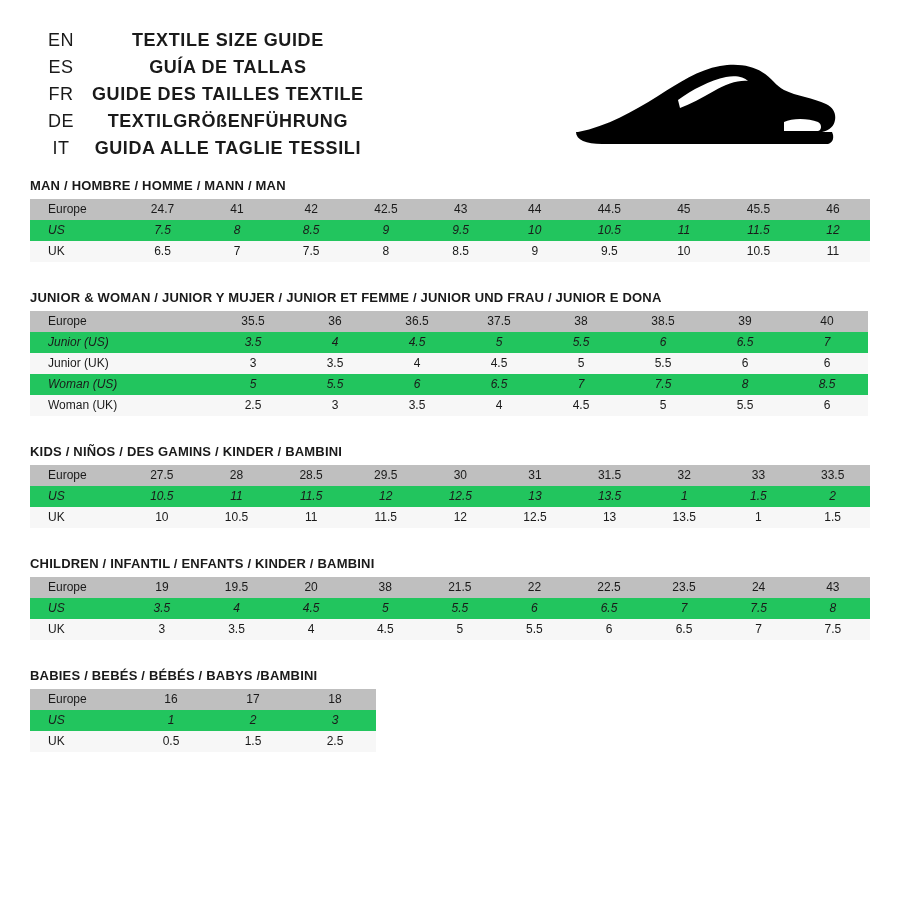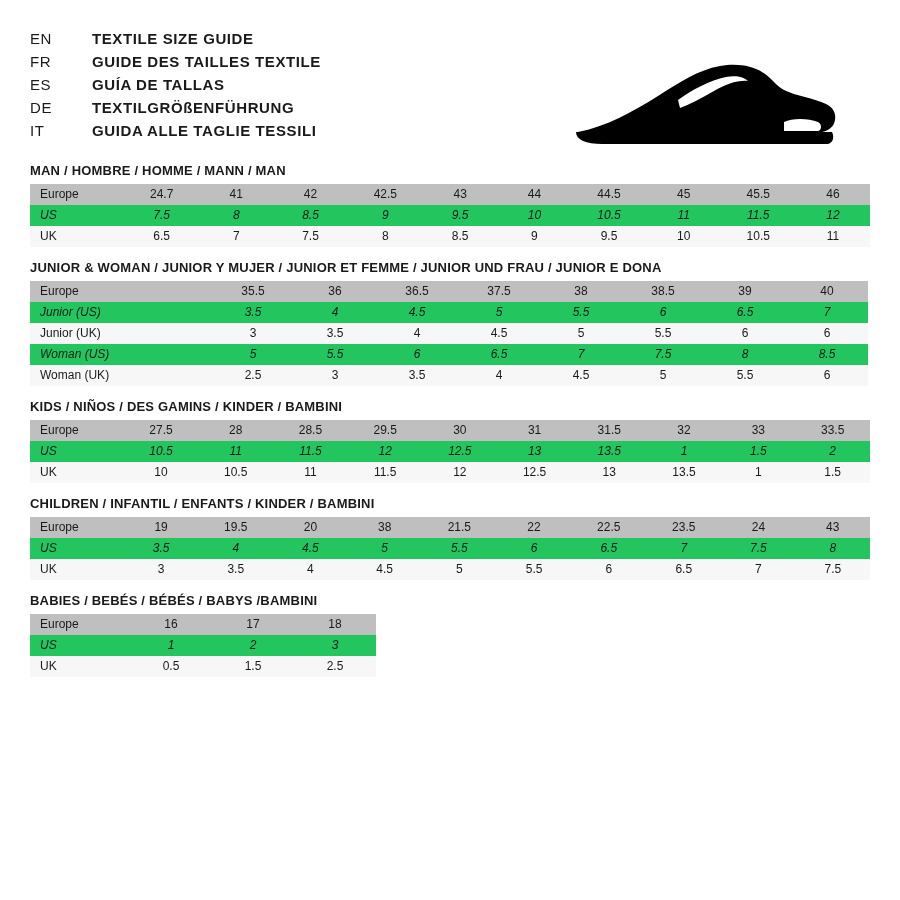--- a/index.html
+++ b/index.html
@@ -24,25 +24,26 @@
 
   
   .header {
     position: relative;
     height: 120px;
   }
   .lang-table {
     border-collapse: collapse;
   }
   .lang-table td {
-    font-size: 15px;
+    font-size: 18px;
     letter-spacing: 0.6px;
     padding: 0 0 6px 0;
     vertical-align: top;
     white-space: nowrap;
+    text-align: center;
   }
   .lang-code {
     width: 62px;
     font-weight: 400;
   }
   .lang-title {
     font-weight: 700;
   }
 
   .shoe {
@@ -54,21 +55,21 @@
   }
   .footwear-title {
     font-size: 14.5px;
     font-weight: 700;
     letter-spacing: 0.3px;
     margin: 10px 0 0 0;
   }
 
   
   .block {
-    margin-top: 13px;
+    margin-top: 28px;
   }
   .block-title {
     font-size: 13px;
     font-weight: 700;
     letter-spacing: 0.2px;
     margin-bottom: 6px;
   }
   table.sizes {
     border-collapse: collapse;
     table-layout: fixed;
@@ -77,21 +78,21 @@
   table.sizes td {
     height: 21px;
     line-height: 21px;
     text-align: center;
     padding: 0;
     font-weight: 400;
     color: #1a1a1a;
   }
   table.sizes td.rowlabel {
     text-align: left;
-    padding-left: 10px;
+    padding-left: 18px;
   }
   tr.r-head td { background: #bfbfbf; }
   tr.r-odd  td { background: #22c55e; font-style: italic; }
   tr.r-even td { background: #f7f7f7; }
 
   
   .w-label { width: 100px; }
   .w-cell  { width: 82px; }
 </style>
 </head>
@@ -100,26 +101,26 @@
 <div class="page">
 
   <div class="header">
     <table class="lang-table">
       <tbody id="lang-rows">
           <tr>
             <td class="lang-code">EN</td>
             <td class="lang-title">TEXTILE SIZE GUIDE</td>
           </tr>
           <tr>
+            <td class="lang-code">ES</td>
+            <td class="lang-title">GUÍA DE TALLAS</td>
+          </tr>
+          <tr>
             <td class="lang-code">FR</td>
             <td class="lang-title">GUIDE DES TAILLES TEXTILE</td>
-          </tr>
-          <tr>
-            <td class="lang-code">ES</td>
-            <td class="lang-title">GUÍA DE TALLAS</td>
           </tr>
           <tr>
             <td class="lang-code">DE</td>
             <td class="lang-title">TEXTILGRÖßENFÜHRUNG</td>
           </tr>
           <tr>
             <td class="lang-code">IT</td>
             <td class="lang-title">GUIDA ALLE TAGLIE TESSILI</td>
           </tr>
         </tbody>

